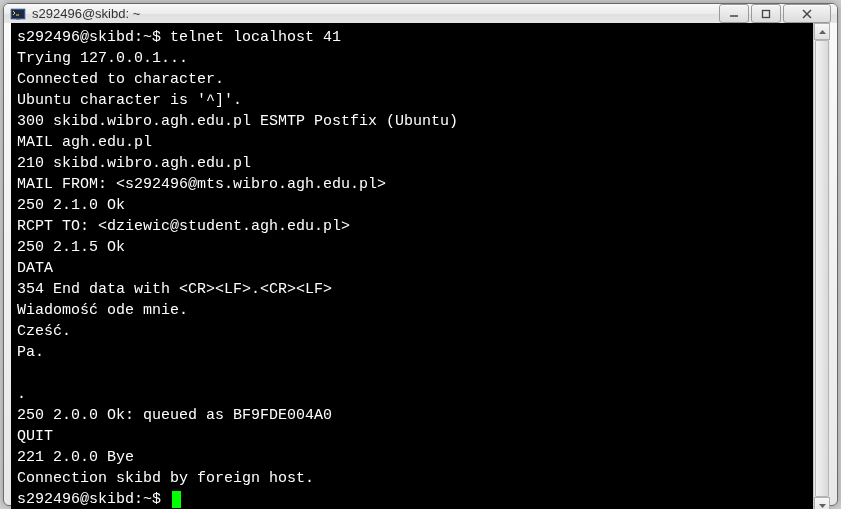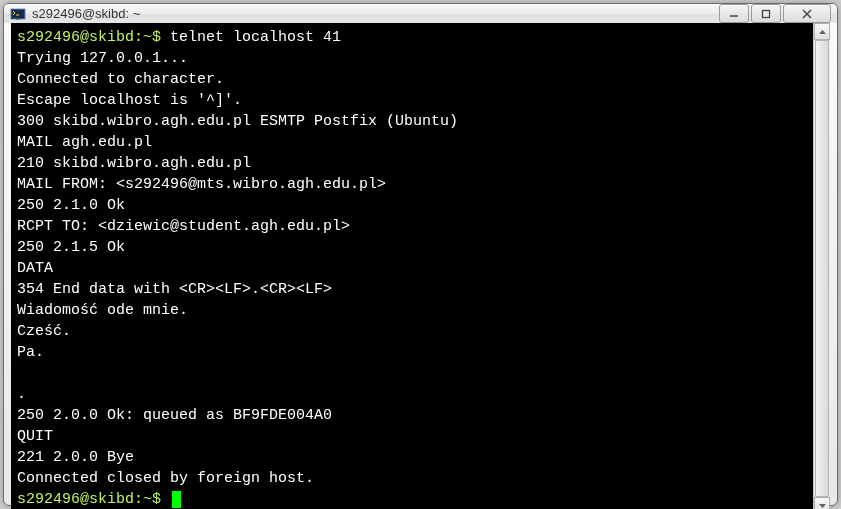--- a/index.html
+++ b/index.html
@@ -88,21 +88,21 @@
       background: #000;
       color: #fff;
       font-family: "Courier New", monospace;
       font-size: 15px;
       line-height: 21px;
       padding: 4px 6px;
       white-space: pre;
       overflow: hidden;
     }
     .prompt-line .prompt {
-      color: #bef264;
+      color: #ffffff;
     }
     .cursor {
       display: inline-block;
       width: 9px;
       height: 17px;
       background: #00ff00;
       border: 1px solid #00ff00;
       vertical-align: text-bottom;
       margin-left: 2px;
     }
@@ -171,39 +171,39 @@
           <line x1="10" y1="1" x2="2" y2="9" stroke="#444" stroke-width="1.5"></line>
         </svg>
       </div>
     </div>
   </div>
 
   <div class="client-area">
     <div class="terminal"><span class="prompt-line"><span class="prompt">s292496@skibd:~$ </span><span>telnet localhost 41</span></span>
 <span>Trying 127.0.0.1...</span>
 <span>Connected to character.</span>
-<span>Escape localhost is '^]'.</span>
+<span>Ubuntu character is '^]'.</span>
 <span>300 skibd.wibro.agh.edu.pl ESMTP Postfix (Ubuntu)</span>
 <span>MAIL agh.edu.pl</span>
 <span>210 skibd.wibro.agh.edu.pl</span>
 <span>MAIL FROM: &lt;s292496@mts.wibro.agh.edu.pl&gt;</span>
 <span>250 2.1.0 Ok</span>
 <span>RCPT TO: &lt;dziewic@student.agh.edu.pl&gt;</span>
 <span>250 2.1.5 Ok</span>
 <span>DATA</span>
 <span>354 End data with &lt;CR&gt;&lt;LF&gt;.&lt;CR&gt;&lt;LF&gt;</span>
 <span>Wiadomość ode mnie.</span>
 <span>Cześć.</span>
 <span>Pa.</span>
 <span></span>
 <span>.</span>
 <span>250 2.0.0 Ok: queued as BF9FDE004A0</span>
 <span>QUIT</span>
 <span>221 2.0.0 Bye</span>
-<span>Connected closed by foreign host.</span>
+<span>Connection skibd by foreign host.</span>
 <span class="prompt-line"><span class="prompt">s292496@skibd:~$ </span><span class="cursor"></span></span></div>
 
     <div class="scrollbar">
       <div class="scroll-btn">
         <svg width="7" height="4" viewBox="0 0 7 4">
           <path d="M0 4 L3.5 0 L7 4 Z" fill="#606060"></path>
         </svg>
       </div>
       <div class="scroll-track">
         <div class="scroll-thumb"></div>

